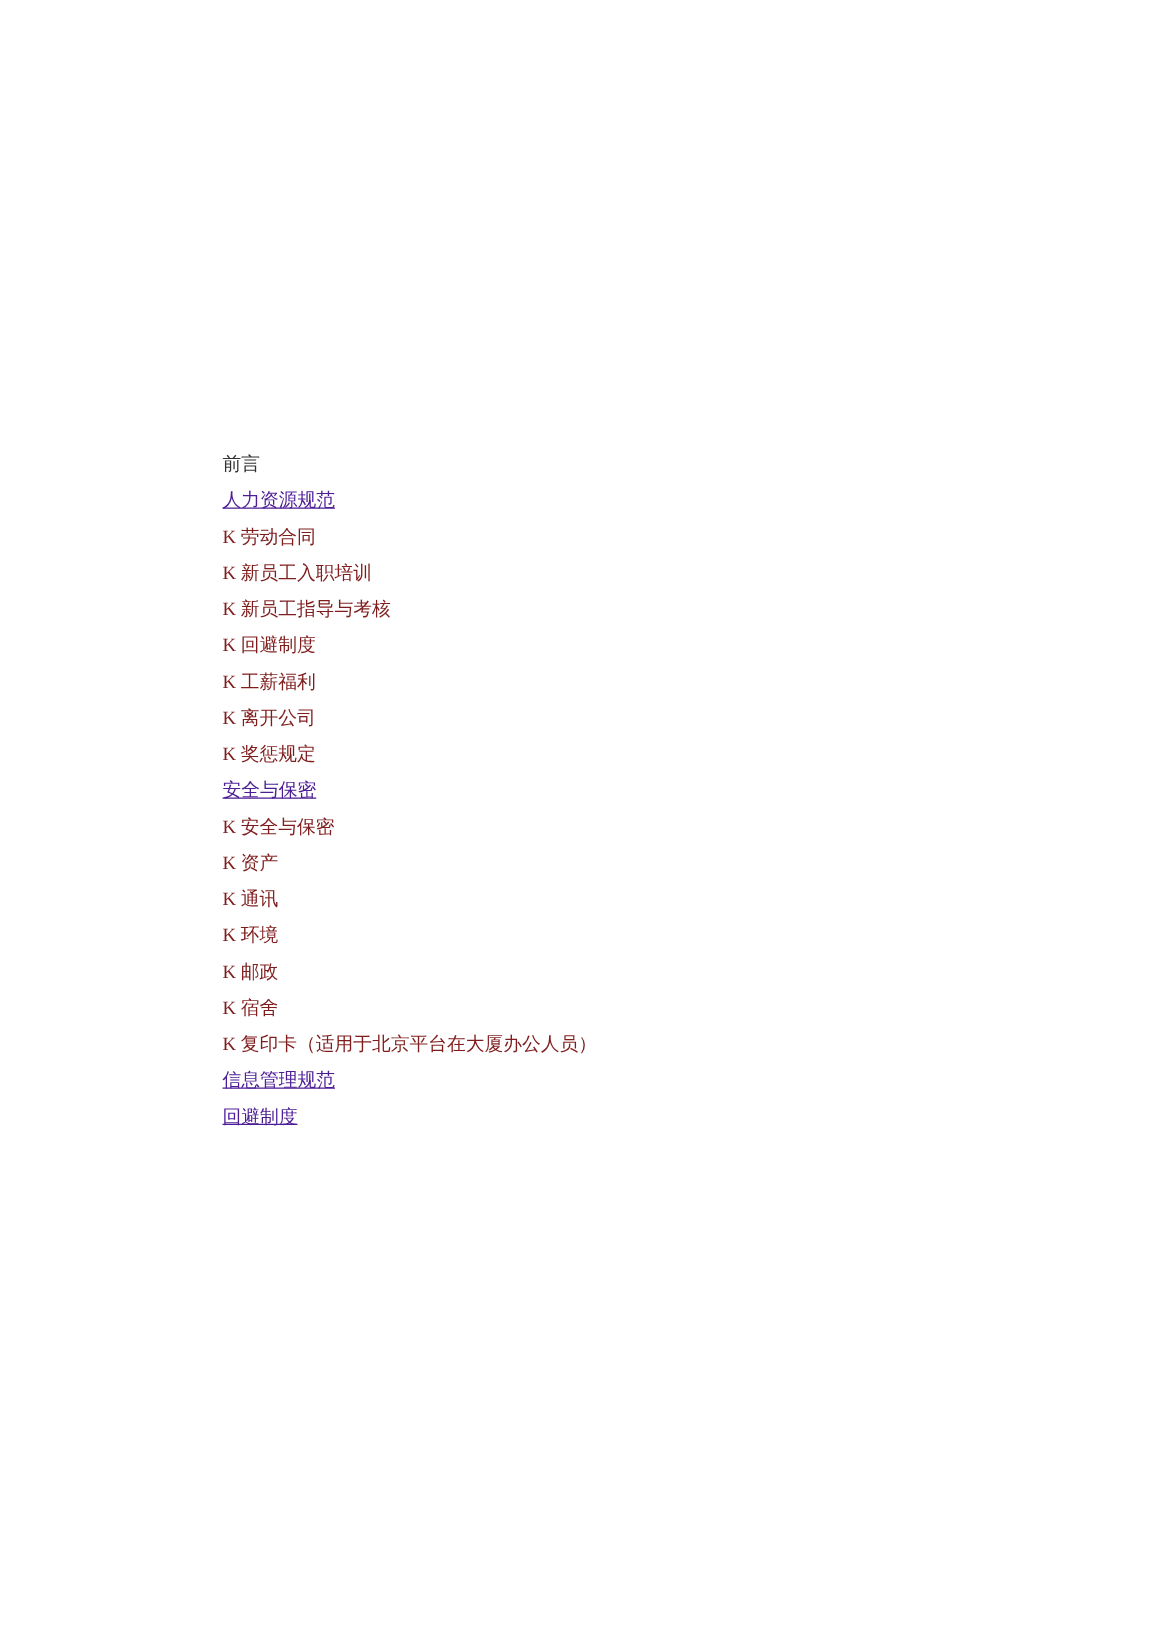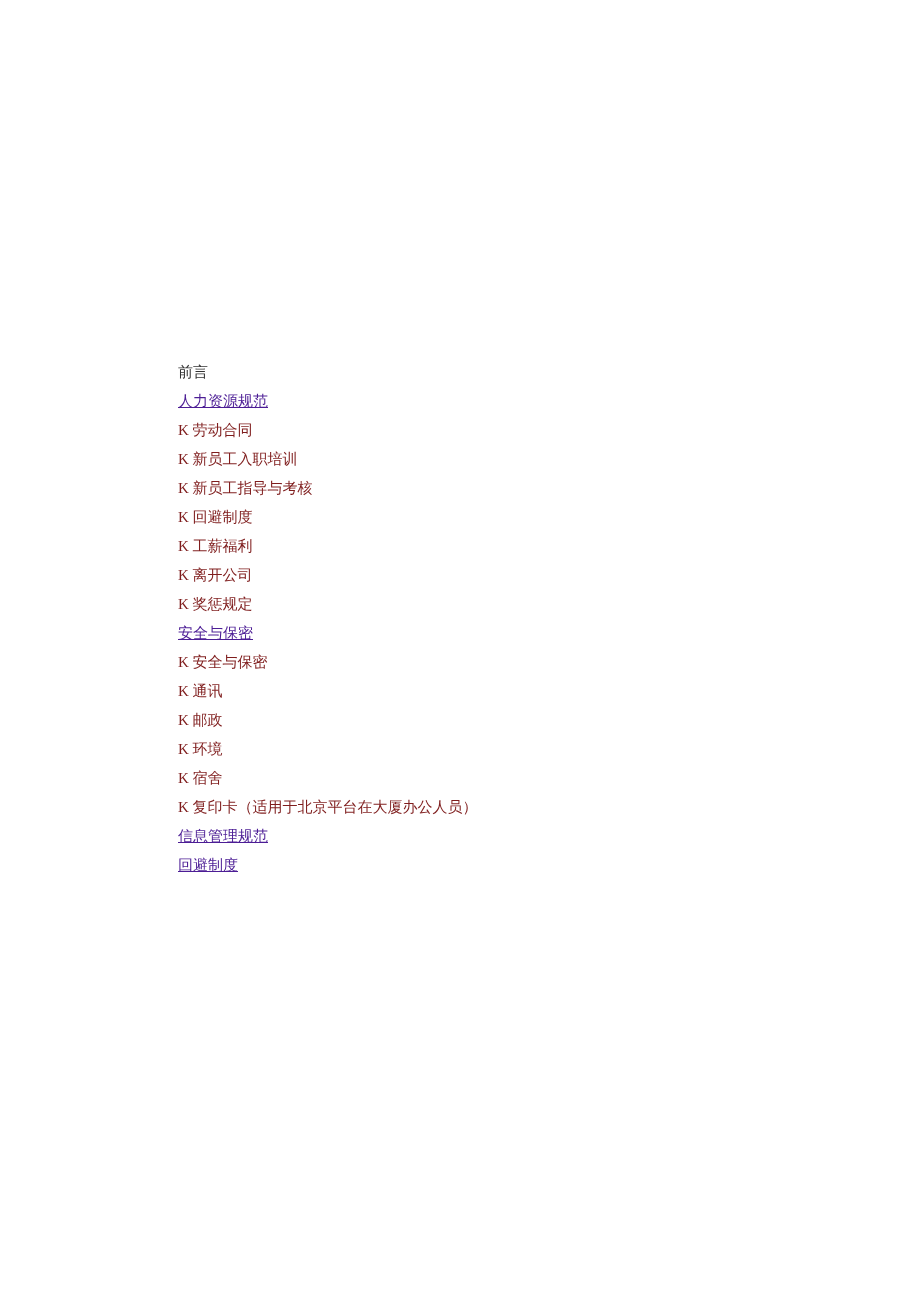--- a/index.html
+++ b/index.html
@@ -53,23 +53,24 @@
   <div class="item list-item"><span class="prefix">K </span><span>新员工指导与考核</span></div>
   <div class="item list-item"><span class="prefix">K </span><span>回避制度</span></div>
   <div class="item list-item"><span class="prefix">K </span><span>工薪福利</span></div>
   <div class="item list-item"><span class="prefix">K </span><span>离开公司</span></div>
   <div class="item list-item"><span class="prefix">K </span><span>奖惩规定</span></div>
 
   <div class="item">
     <a class="link">安全与保密</a>
   </div>
   <div class="item list-item"><span class="prefix">K </span><span>安全与保密</span></div>
+  <div class="item list-item"><span class="prefix">K </span><span>资产</span></div>
   <div class="item list-item"><span class="prefix">K </span><span>通讯</span></div>
+  <div class="item list-item"><span class="prefix">K </span><span>环境</span></div>
   <div class="item list-item"><span class="prefix">K </span><span>邮政</span></div>
-  <div class="item list-item"><span class="prefix">K </span><span>环境</span></div>
   <div class="item list-item"><span class="prefix">K </span><span>宿舍</span></div>
   <div class="item list-item"><span class="prefix">K </span><span>复印卡（适用于北京平台在大厦办公人员）</span></div>
 
   <div class="item">
     <a class="link">信息管理规范</a>
   </div>
   <div class="item">
     <a class="link">回避制度</a>
   </div>
 </div>

